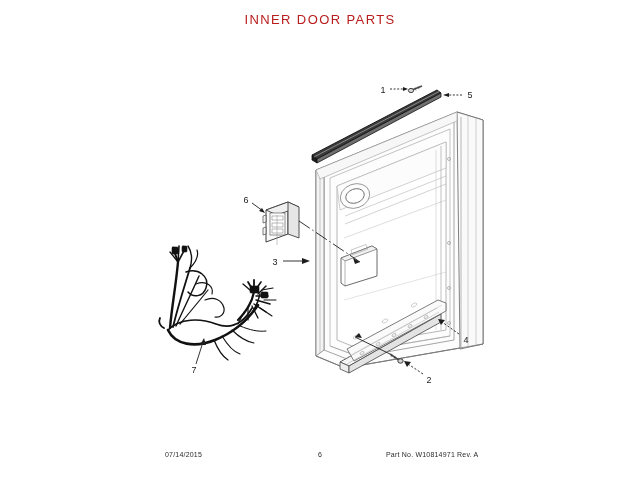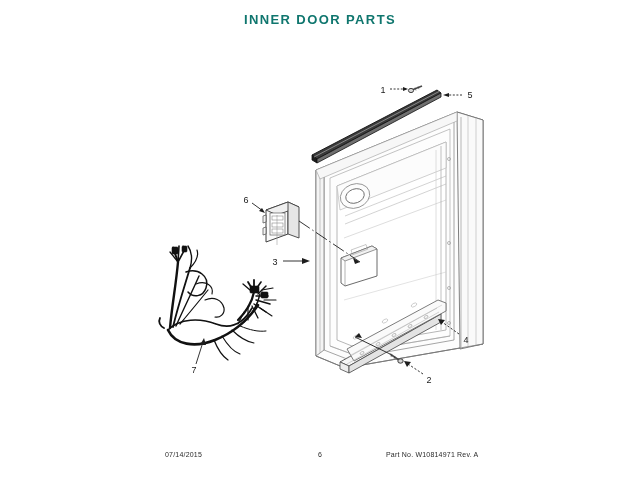--- a/index.html
+++ b/index.html
@@ -22,23 +22,23 @@
     height: 480px;
     background: #ffffff;
   }
   #page-title {
     position: absolute;
     left: 0;
     top: 12px;
     width: 640px;
     text-align: center;
     font-size: 13px;
-    font-weight: bold;
+    font-weight: normal;
     letter-spacing: 1.4px;
-    color: #0f766e;
+    color: #b91c1c;
   }
   #diagram {
     position: absolute;
     left: 0;
     top: 0;
     width: 640px;
     height: 480px;
   }
   .footer {
     position: absolute;

